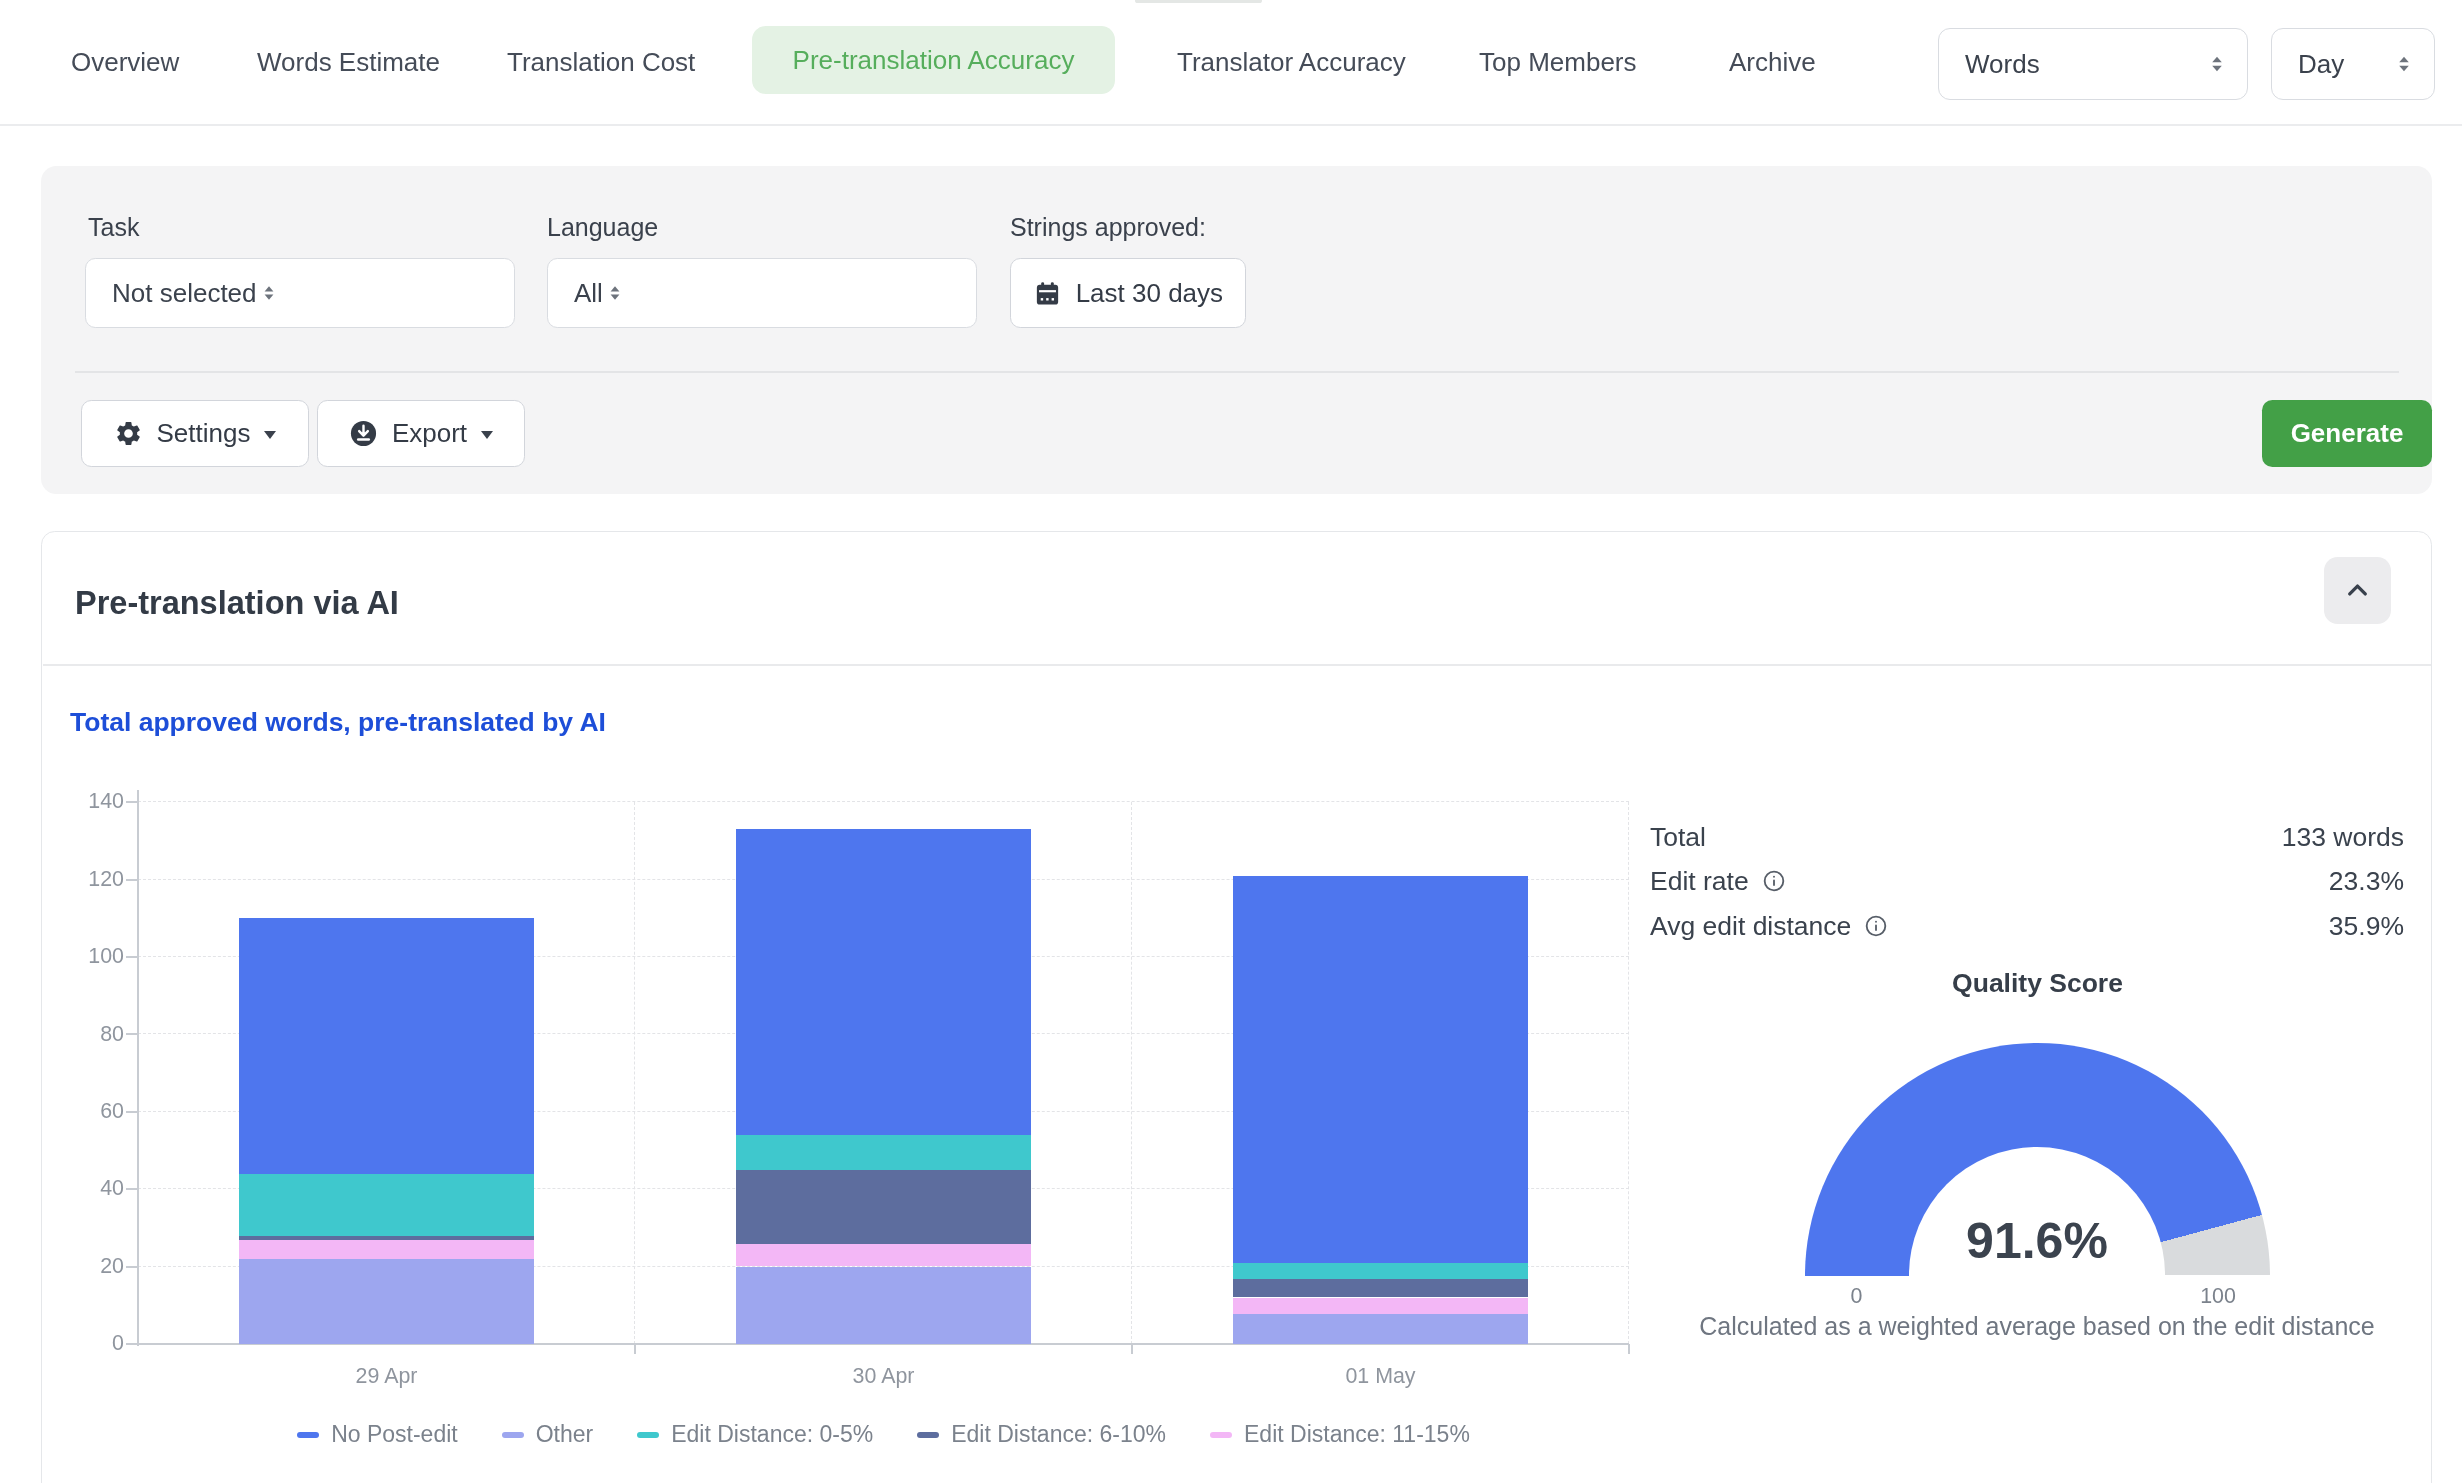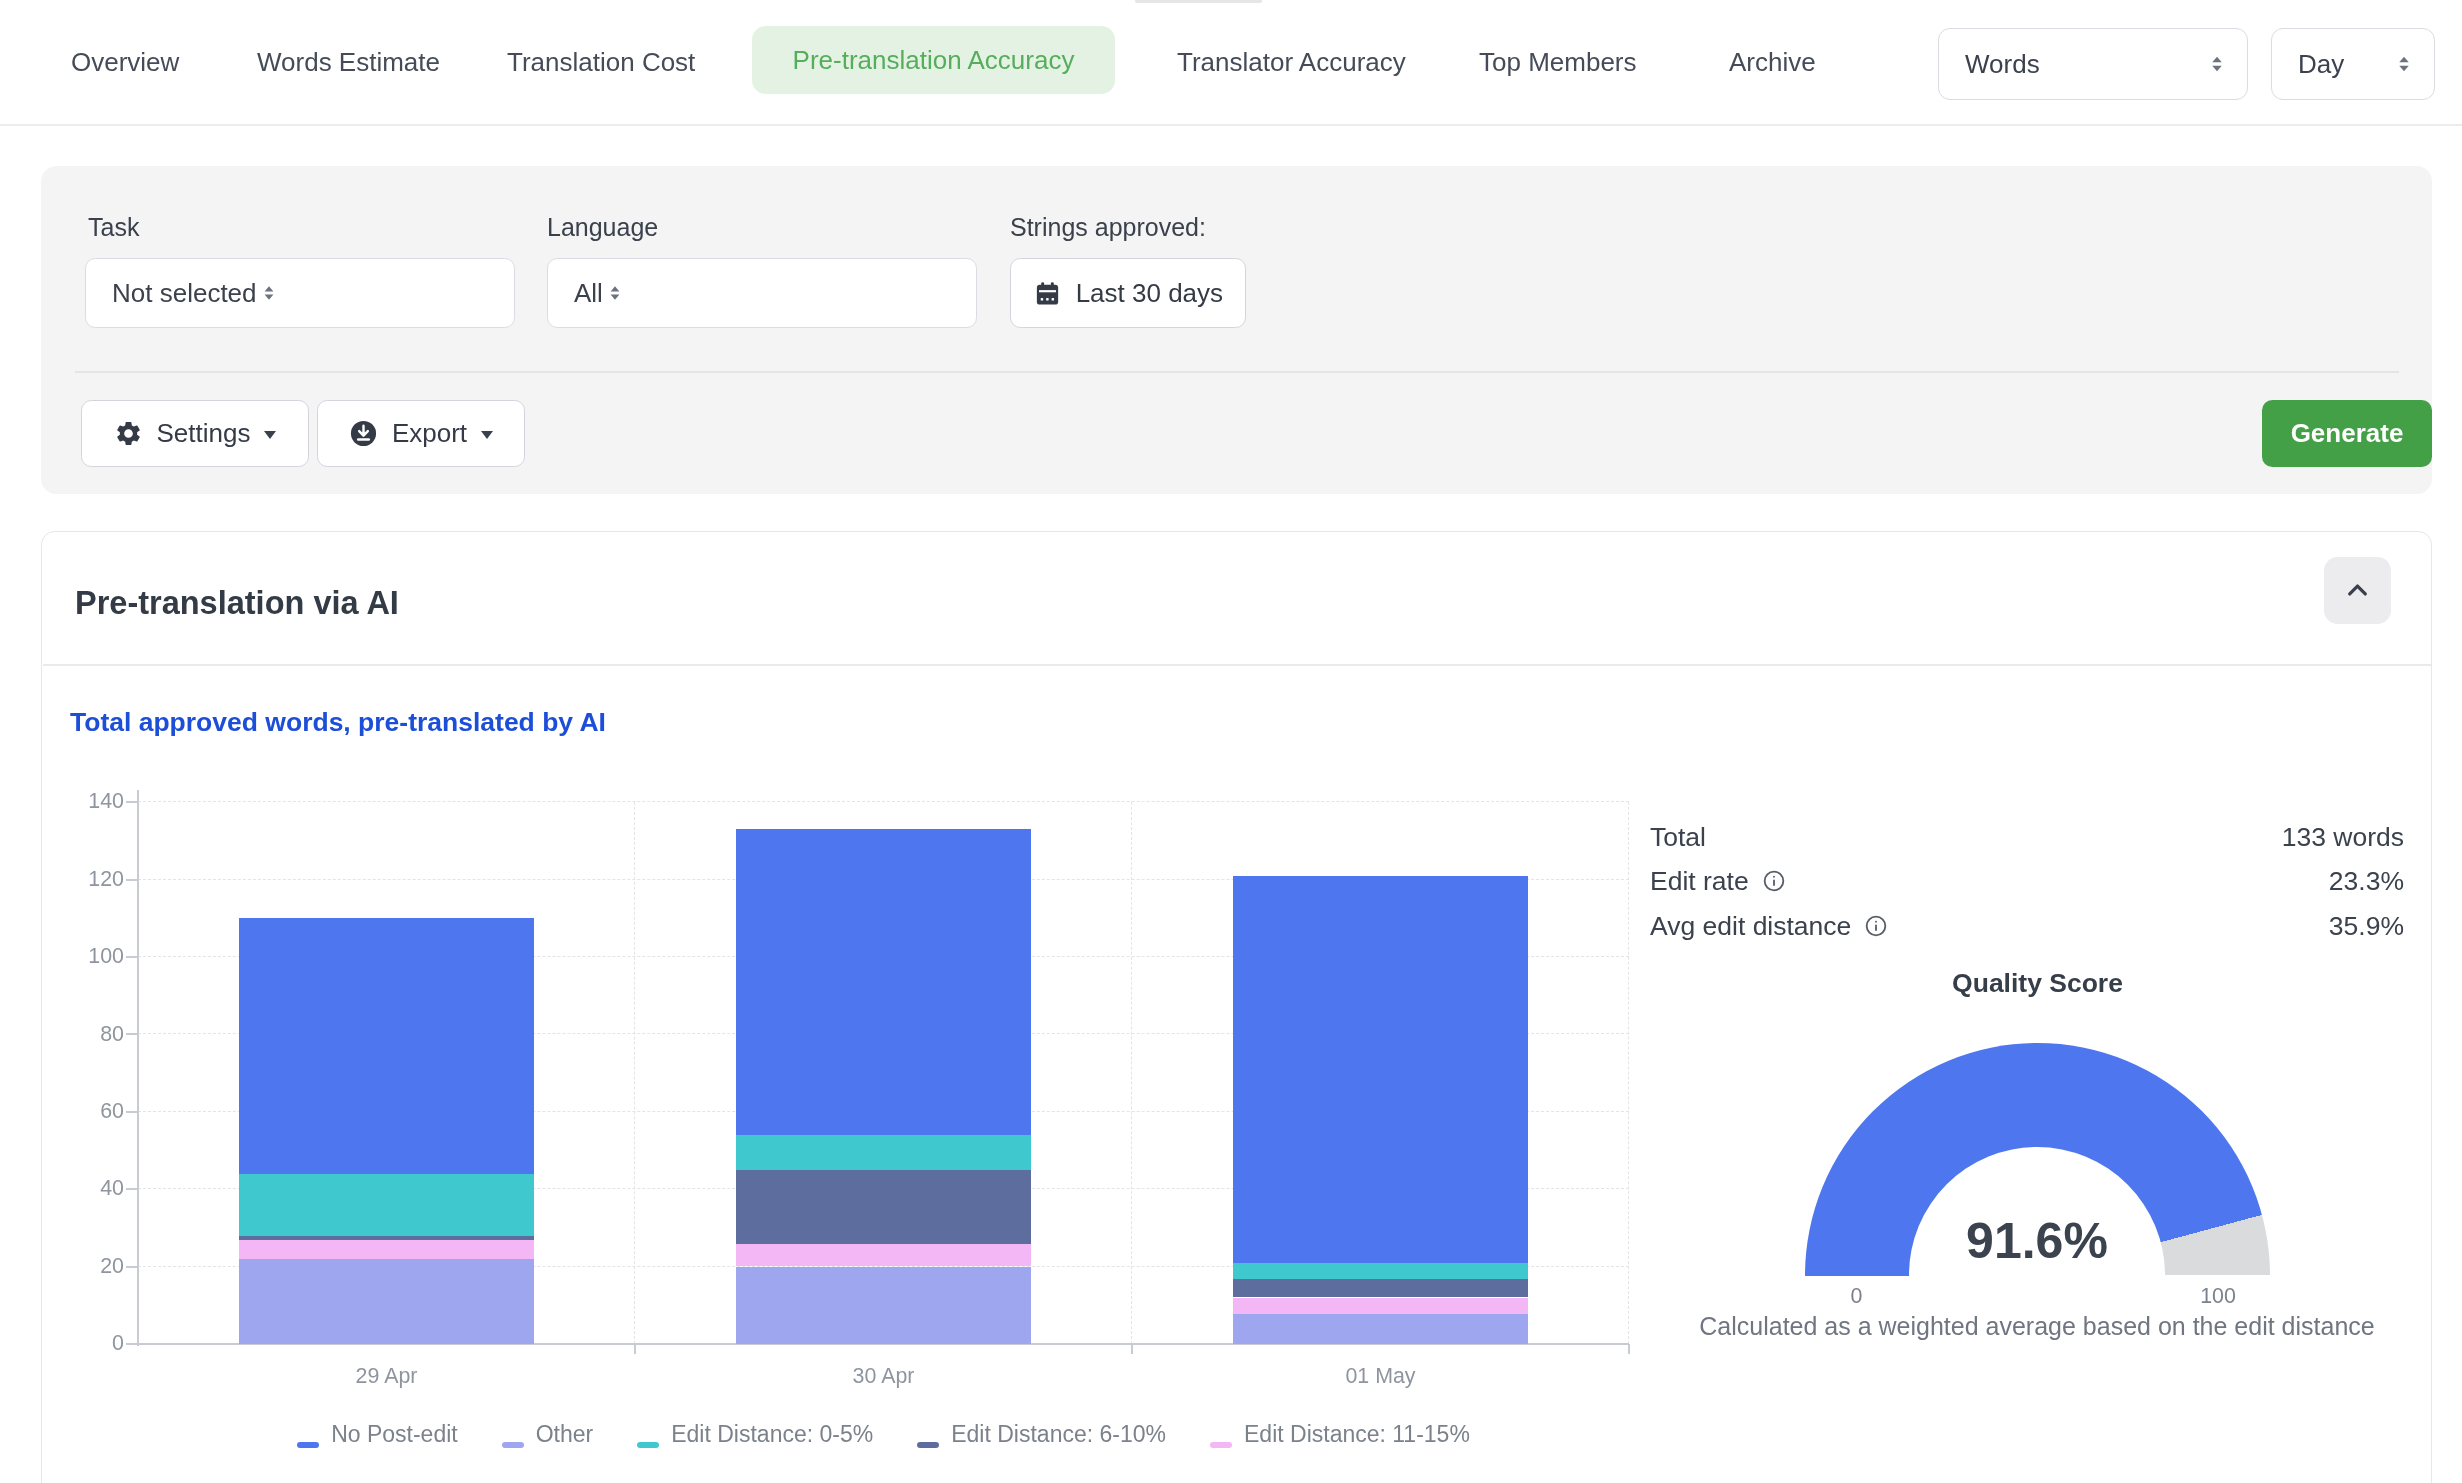--- a/index.html
+++ b/index.html
@@ -47,21 +47,21 @@
   
   .gridline-h { border-top:1.7px dashed #e3e4e7; }
   .gridline-v { border-left:1.7px dashed #e3e4e7; }
   .axis-x { background:#c8ccd2; }
   .axis-y { background:#c8ccd2; }
   .ytick-label { font-size:21.4px; color:#8f959e; text-align:right; }
   .xtick-label { font-size:21.4px; color:#8f959e; text-align:center; }
   .tickmark { background:#c8ccd2; }
   .bar-seg { position:absolute; }
   .legend-row { left:138px; top:1421px; width:1491px; display:flex; justify-content:center; gap:44px; }
-  .legend-item { display:flex; align-items:flex-end; font-size:23px; color:#7b828c; cursor:pointer; white-space:nowrap; }
+  .legend-item { display:flex; align-items:center; font-size:23px; color:#7b828c; cursor:pointer; white-space:nowrap; }
   .legend-dash { width:22px; height:6px; border-radius:3.4px; margin-right:12px; }
 
   
   .stat-row { left:1650px; width:754px; height:44px; display:flex; align-items:center; font-size:26.5px; color:#3a424d; }
   .stat-label { display:flex; align-items:center; gap:12px; }
   .stat-value { margin-left:auto; }
   .gauge-title { left:1824px; top:968px; width:427px; text-align:center; font-size:26.5px; font-weight:bold; color:#363e49; }
   .gauge-wrap { left:1805px; top:1043px; width:465px; height:233px; overflow:hidden; }
   .gauge-circle { position:absolute; left:0; top:0; width:465px; height:465px; border-radius:50%; }
   .gauge-hole { position:absolute; left:104px; top:104px; width:256px; height:256px; border-radius:50%; background:#fff; }

